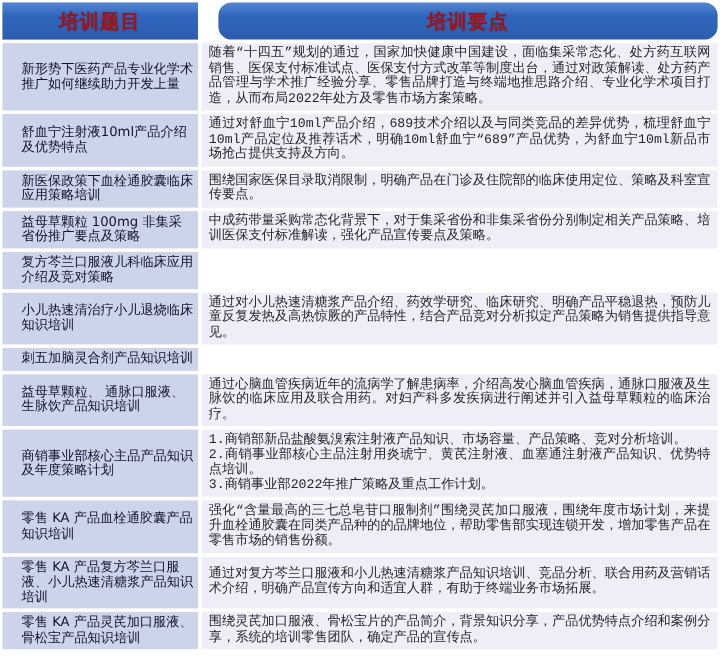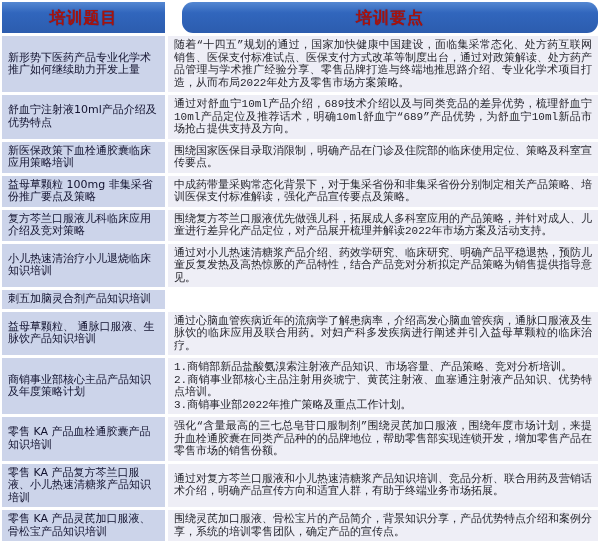--- a/index.html
+++ b/index.html
@@ -6,21 +6,21 @@
   body{width:600px;height:559px;overflow:hidden;font-family:"DejaVu Sans","Liberation Sans",sans-serif;}
   .table{box-sizing:border-box;width:600px;height:559px;padding:2px;display:flex;flex-direction:column;gap:3px;background:#fff;overflow:hidden;}
   .hrow{display:flex;gap:17px;flex:0 0 auto;}
   .hcell{box-sizing:border-box;background:linear-gradient(180deg,#5588d2 0%,#3166bd 35%,#2c5cae 100%);
          color:#a8120c;font-weight:bold;font-size:16px;line-height:16px;text-align:center;
          padding:8px 0 7px 0;text-shadow:0 0 1px rgba(40,20,60,.55);letter-spacing:1px;}
   .hcell.left{width:163px;}
   .hcell.right{flex:1;border-radius:11px;}
   .row{display:flex;gap:3px;flex:0 0 auto;}
   .cell{box-sizing:border-box;font-size:11px;line-height:12.5px;}
-  .topic{width:163px;background:#ccd4ea;color:#11112e;display:flex;align-items:center;padding:3px 4px 3px 6px;}
+  .topic{width:163px;background:#ccd4ea;color:#11112e;display:flex;align-items:center;padding:3px 4px 3px 16px;}
   .points{flex:1;background:#eeeef6;color:#26262e;display:flex;align-items:center;padding:3px 6px;font-family:Liberation Mono, monospace;}
   .points span{white-space:pre-line;text-align:justify;width:100%;}
   .topic span{width:100%;}
 </style>
 </head>
 <body>
 
 <div class="table">
 
   <div class="hrow">
@@ -60,23 +60,20 @@
         <span>益母草颗粒 100mg 非集采省份推广要点及策略</span>
       </div>
     <div class="cell points">
         <span>中成药带量采购常态化背景下，对于集采省份和非集采省份分别制定相关产品策略、培训医保支付标准解读，强化产品宣传要点及策略。</span>
       </div>
   </div>
 
   <div class="row">
     <div class="cell topic">
         <span>复方芩兰口服液儿科临床应用介绍及竞对策略</span>
-      </div>
-    <div class="cell points">
-        <span>围绕复方芩兰口服液优先做强儿科，拓展成人多科室应用的产品策略，并针对成人、儿童进行差异化产品定位，对产品展开梳理并解读2022年市场方案及活动支持。</span>
       </div>
   </div>
 
   <div class="row">
     <div class="cell topic">
         <span>小儿热速清治疗小儿退烧临床知识培训</span>
       </div>
     <div class="cell points">
         <span>通过对小儿热速清糖浆产品介绍、药效学研究、临床研究、明确产品平稳退热，预防儿童反复发热及高热惊厥的产品特性，结合产品竞对分析拟定产品策略为销售提供指导意见。</span>
       </div>

